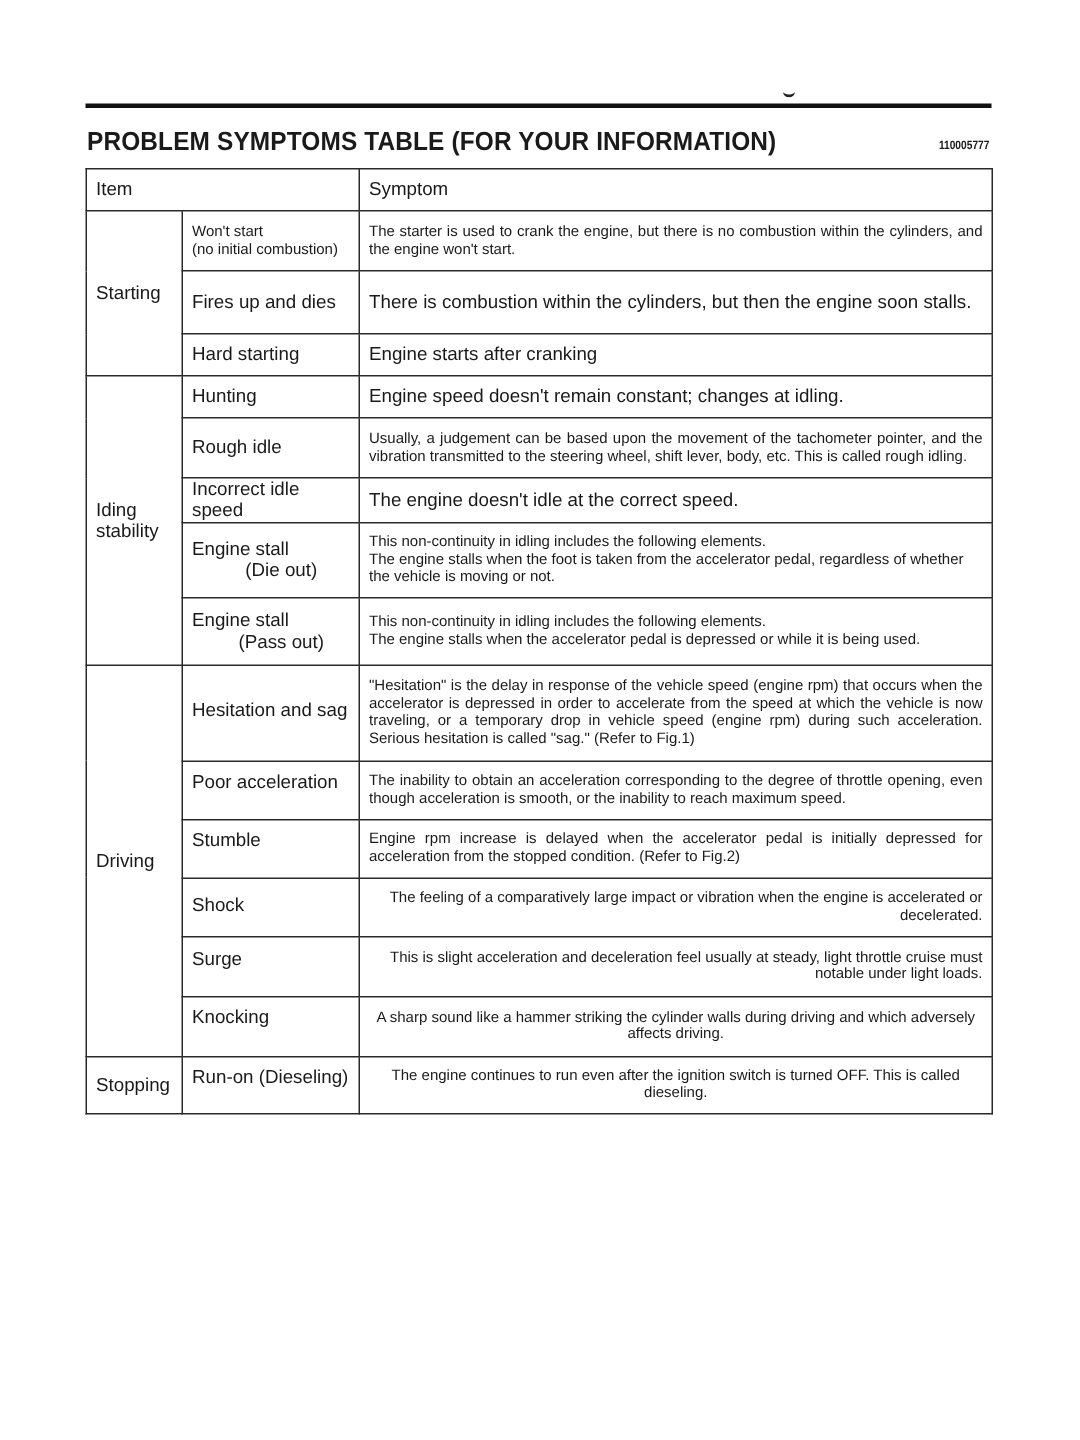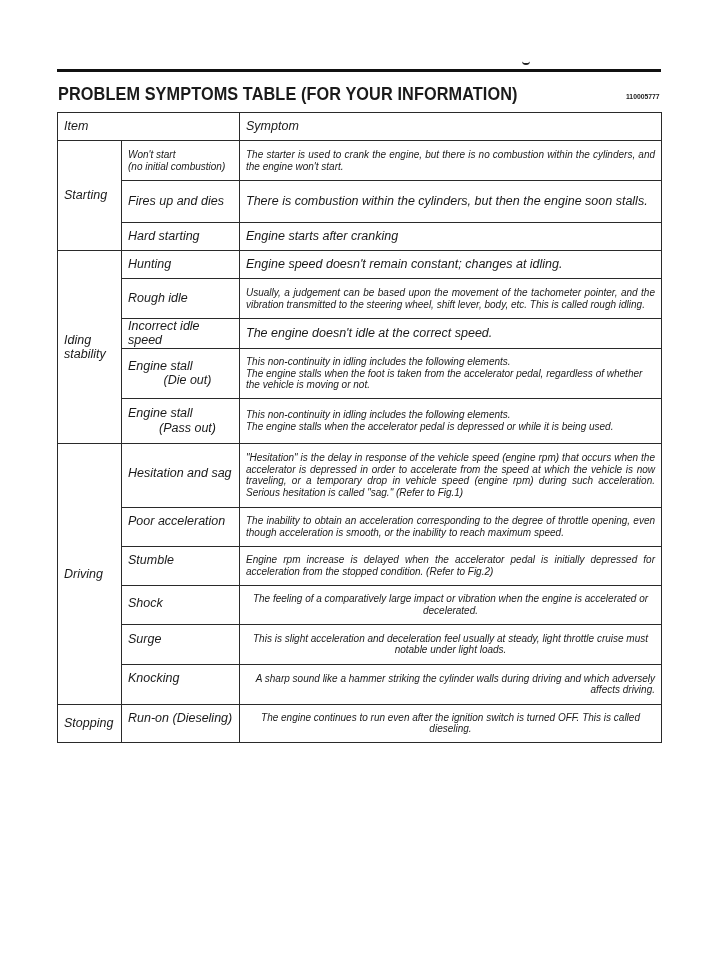--- a/index.html
+++ b/index.html
@@ -13,21 +13,21 @@
     position: absolute; left: 58px; top: 84px; font-size: 17.5px; font-weight: bold;
     letter-spacing: 0.1px; transform: scaleX(0.93); transform-origin: left top; white-space: nowrap;
   }
   .doc-code {
     position: absolute; right: 60px; top: 92px; font-size: 8px; font-weight: bold; transform: scaleX(0.85); transform-origin: right top;
   }
   table.symptoms {
     position: absolute; left: 57px; top: 112px; width: 604px; border-collapse: collapse; table-layout: fixed;
   }
   table.symptoms td {
-    border: 1.3px solid #2a2a2a; vertical-align: middle; padding: 0 6px; line-height: 1.15; font-style: italic;
+    border: 1.3px solid #2a2a2a; vertical-align: middle; padding: 0 6px; line-height: 1.15;
   }
   col.c-cat { width: 64px; } col.c-item { width: 118px; } col.c-sym { width: 422px; }
   .hdr td { height: 27px; font-size: 12.5px; }
   .cat { font-size: 12.5px; padding-left: 6px !important; }
   .item-lg { font-size: 12.5px; }
   .item-sm { font-size: 10px; line-height: 1.1; }
   .sym-lg { font-size: 12.5px; }
   .sym-sm { font-size: 10px; line-height: 1.18; text-align: justify; margin-top: 36px; }
   .indent { padding-left: 14px; display: block; text-align: center; }
 </style>
@@ -95,29 +95,29 @@
   <tr style="height:39px">
     <td class="item-lg" style="vertical-align:top;padding-top:6px">Poor acceleration</td>
     <td class="sym-sm">The inability to obtain an acceleration corresponding to the degree of throttle opening, even though acceleration is smooth, or the inability to reach maximum speed.</td>
   </tr>
   <tr style="height:39px">
     <td class="item-lg" style="vertical-align:top;padding-top:6px">Stumble</td>
     <td class="sym-sm">Engine rpm increase is delayed when the accelerator pedal is initially depressed for acceleration from the stopped condition. (Refer to Fig.2)</td>
   </tr>
   <tr style="height:39px">
     <td class="item-lg" style="vertical-align:top;padding-top:10px">Shock</td>
-    <td class="sym-sm" style="text-align:center">The feeling of a comparatively large impact or vibration when the engine is accelerated or decelerated.</td>
+    <td class="sym-sm" style="text-align:right">The feeling of a comparatively large impact or vibration when the engine is accelerated or decelerated.</td>
   </tr>
   <tr style="height:40px">
     <td class="item-lg" style="vertical-align:top;padding-top:7px">Surge</td>
-    <td class="sym-sm" style="text-align:center">This is slight acceleration and deceleration feel usually at steady, light throttle cruise must notable under light loads.</td>
+    <td class="sym-sm" style="text-align:right">This is slight acceleration and deceleration feel usually at steady, light throttle cruise must notable under light loads.</td>
   </tr>
   <tr style="height:40px">
     <td class="item-lg" style="vertical-align:top;padding-top:6px">Knocking</td>
-    <td class="sym-sm" style="text-align:right">A sharp sound like a hammer striking the cylinder walls during driving and which adversely affects driving.</td>
+    <td class="sym-sm" style="text-align:center">A sharp sound like a hammer striking the cylinder walls during driving and which adversely affects driving.</td>
   </tr>
 
   <tr style="height:38px">
     <td class="cat">Stopping</td>
     <td class="item-lg" style="vertical-align:top;padding-top:6px">Run-on (Dieseling)</td>
     <td class="sym-sm" style="text-align:center">The engine continues to run even after the ignition switch is turned OFF. This is called dieseling.</td>
   </tr>
 </tbody>
   </table>
 

